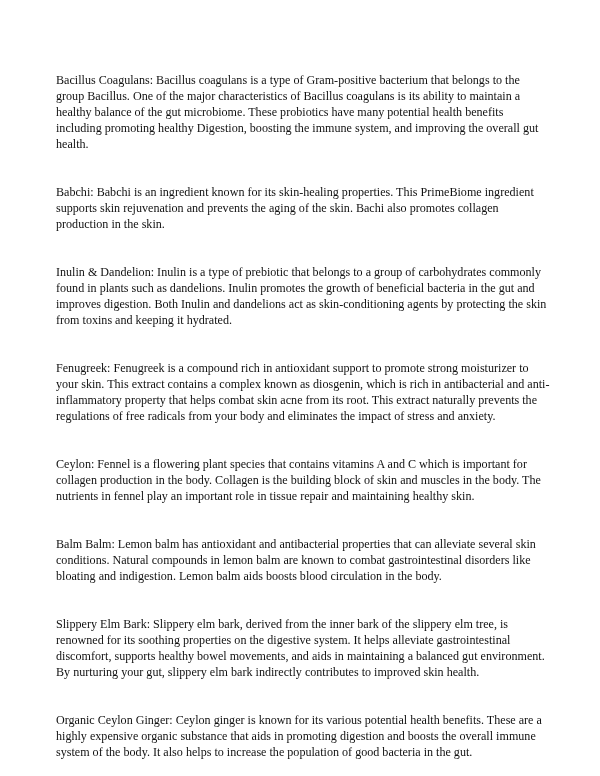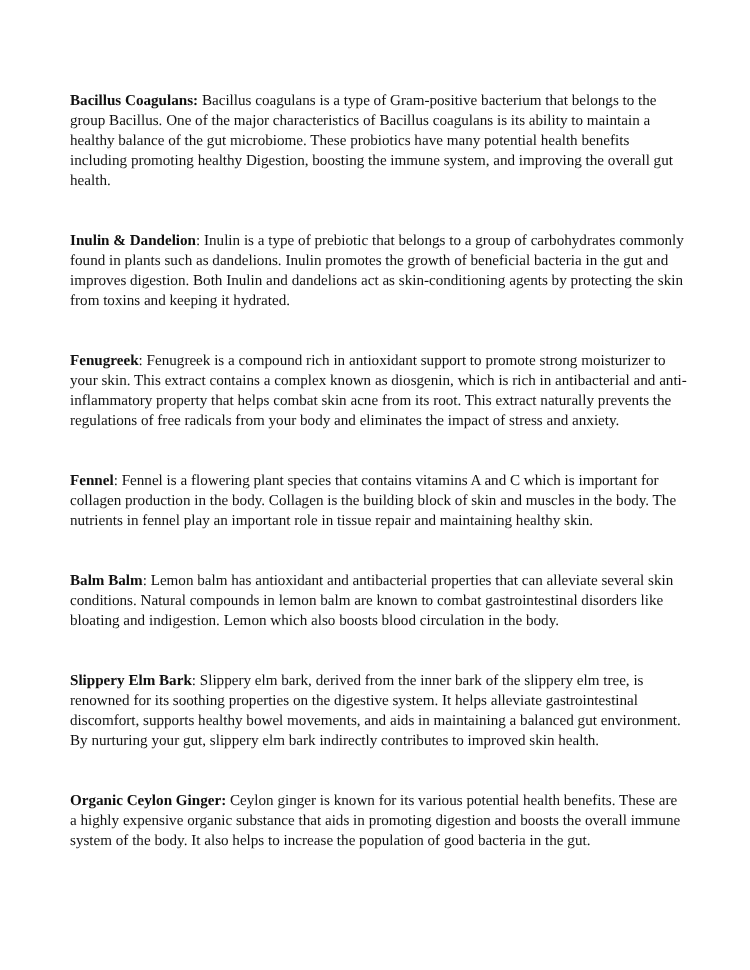--- a/index.html
+++ b/index.html
@@ -21,34 +21,35 @@
       top: 72px;
       width: 494px;
     }
     .entry {
       margin: 0 0 32px 0;
       font-size: 12.1px;
       line-height: 16px;
       letter-spacing: 0;
     }
     .entry .term {
-      font-weight: bold;
+      font-weight: normal;
     }
   </style>
 </head>
 <body>
 
 <div class="page">
   <p class="entry"><span class="term">Bacillus Coagulans</span><span class="term">: </span><span>Bacillus coagulans is a type of Gram-positive bacterium that belongs to the group Bacillus. One of the major characteristics of Bacillus coagulans is its ability to maintain a healthy balance of the gut microbiome. These probiotics have many potential health benefits including promoting healthy Digestion, boosting the immune system, and improving the overall gut health.</span></p>
 
+  <p class="entry"><span class="term">Babchi</span><span>: </span><span>Babchi is an ingredient known for its skin-healing properties. This PrimeBiome ingredient supports skin rejuvenation and prevents the aging of the skin. Bachi also promotes collagen production in the skin.</span></p>
 
   <p class="entry"><span class="term">Inulin &amp; Dandelion</span><span>: </span><span>Inulin is a type of prebiotic that belongs to a group of carbohydrates commonly found in plants such as dandelions. Inulin promotes the growth of beneficial bacteria in the gut and improves digestion. Both Inulin and dandelions act as skin-conditioning agents by protecting the skin from toxins and keeping it hydrated.</span></p>
 
   <p class="entry"><span class="term">Fenugreek</span><span>: </span><span>Fenugreek is a compound rich in antioxidant support to promote strong moisturizer to your skin. This extract contains a complex known as diosgenin, which is rich in antibacterial and anti-inflammatory property that helps combat skin acne from its root. This extract naturally prevents the regulations of free radicals from your body and eliminates the impact of stress and anxiety.</span></p>
 
-  <p class="entry"><span class="term">Fennel</span><span>: </span><span>Fennel is a flowering plant species that contains vitamins A and C which is important for collagen production in the body. Collagen is the building block of skin and muscles in the body. The nutrients in fennel play an important role in tissue repair and maintaining healthy skin.</span></p>
+  <p class="entry"><span class="term">Ceylon</span><span>: </span><span>Fennel is a flowering plant species that contains vitamins A and C which is important for collagen production in the body. Collagen is the building block of skin and muscles in the body. The nutrients in fennel play an important role in tissue repair and maintaining healthy skin.</span></p>
 
-  <p class="entry"><span class="term">Balm Balm</span><span>: </span><span>Lemon balm has antioxidant and antibacterial properties that can alleviate several skin conditions. Natural compounds in lemon balm are known to combat gastrointestinal disorders like bloating and indigestion. Lemon which also boosts blood circulation in the body.</span></p>
+  <p class="entry"><span class="term">Balm Balm</span><span>: </span><span>Lemon balm has antioxidant and antibacterial properties that can alleviate several skin conditions. Natural compounds in lemon balm are known to combat gastrointestinal disorders like bloating and indigestion. Lemon balm aids boosts blood circulation in the body.</span></p>
 
   <p class="entry"><span class="term">Slippery Elm Bark</span><span>: </span><span>Slippery elm bark, derived from the inner bark of the slippery elm tree, is renowned for its soothing properties on the digestive system. It helps alleviate gastrointestinal discomfort, supports healthy bowel movements, and aids in maintaining a balanced gut environment. By nurturing your gut, slippery elm bark indirectly contributes to improved skin health.</span></p>
 
   <p class="entry"><span class="term">Organic Ceylon Ginger</span><span class="term">: </span><span>Ceylon ginger is known for its various potential health benefits. These are a highly expensive organic substance that aids in promoting digestion and boosts the overall immune system of the body. It also helps to increase the population of good bacteria in the gut.</span></p>
 </div>
 
 </body></html>

